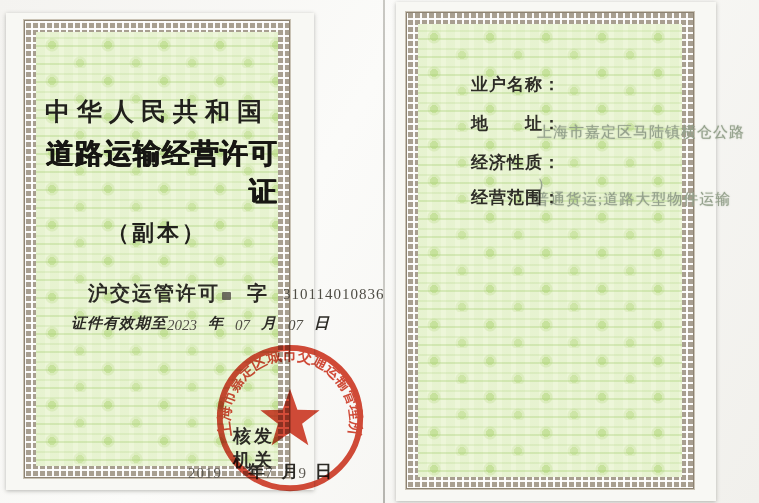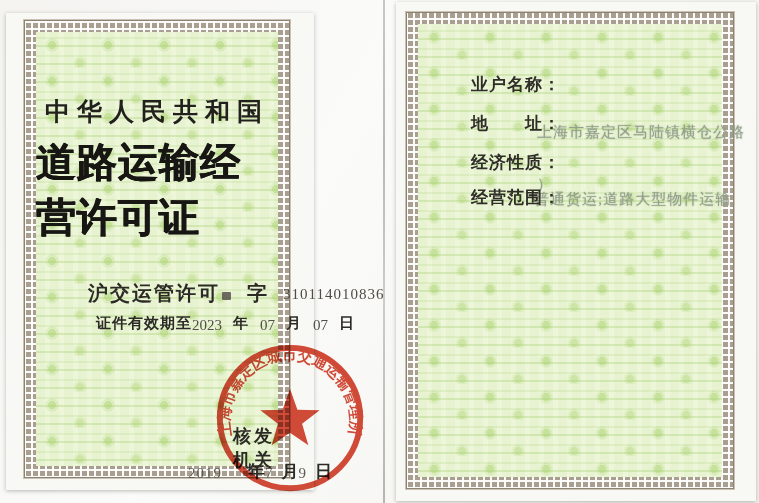--- a/index.html
+++ b/index.html
@@ -1,21 +1,21 @@
 <!DOCTYPE html>
 <html><head>
 <meta charset="utf-8">
 <style>
   html,body{margin:0;padding:0;background:#eceae6;}
   #canvas{position:relative;width:759px;height:503px;background:linear-gradient(120deg,#f4f3f0 0%,#fbfbf9 40%,#f1f0ec 100%);overflow:hidden;font-family:"Liberation Serif",serif;}
 
   
   .page{position:absolute;background:#f8f8f4;box-shadow:0 1px 4px rgba(60,60,55,.35);}
   #page-left{left:6px;top:13px;width:308px;height:477px;}
-  #page-right{left:396px;top:2px;width:360px;height:499px;}
+  #page-right{left:396px;top:2px;width:320px;height:499px;}
 
   
   .band{position:absolute;background-color:#a89f90;
     background-image:
       repeating-linear-gradient(90deg,rgba(255,255,255,.95) 0 2px,rgba(255,255,255,0) 2px 7px),
       repeating-linear-gradient(0deg,rgba(255,255,255,.95) 0 2px,rgba(255,255,255,0) 2px 7px);
     box-shadow:inset 0 0 0 1px #8d8372, 0 0 0 1px #c9c2b4;}
   #page-left .band{left:18px;top:7px;right:24px;bottom:12px;padding:12px;}
   #page-right .band{left:10px;top:10px;right:22px;bottom:12px;padding:12px;}
 
@@ -31,35 +31,35 @@
 
   
   #fold{position:absolute;left:383px;top:0;width:2px;height:503px;
     background:linear-gradient(180deg,#bdbcb6,#a9a8a2 30%,#c2c1bb 60%,#a5a49e);opacity:.8;}
 
   .abs{position:absolute;}
 
   
   .country{left:0;right:0;top:63px;text-align:center;font-size:25px;font-weight:bold;
     letter-spacing:7px;color:#21201c;font-family:"Liberation Serif",serif;}
-  .main-title{left:0;right:0;top:103px;text-align:left;font-size:40px;font-weight:900;
+  .main-title{left:0;right:0;top:103px;text-align:right;font-size:28px;font-weight:900;
     letter-spacing:1px;color:#171613;font-family:"Liberation Sans",sans-serif;
     text-shadow:.6px 0 currentColor,-.6px 0 currentColor;}
   .copy-type{left:0;right:0;top:186px;text-align:center;font-size:22px;font-weight:bold;
     letter-spacing:3px;color:#21201c;}
   .license-row{left:52px;top:248px;font-size:20px;font-weight:bold;color:#2b2a25;
     font-family:"Liberation Sans",sans-serif;letter-spacing:2px;white-space:nowrap;}
   .smudge{display:inline-block;width:9px;height:8px;background:#57544c;border-radius:1px;
     vertical-align:baseline;margin-left:2px;opacity:.85;}
   .zi{margin-left:16px;}
   .lic-num{margin-left:14px;font-family:"Liberation Serif",serif;font-weight:normal;
     font-size:15px;letter-spacing:1px;color:#4e4c44;position:relative;top:-1px;}
   .hao{margin-left:20px;}
-  .validity-row{left:60px;top:282px;font-size:15px;font-weight:bold;color:#2b2a25;
-    font-family:"Liberation Sans",sans-serif;letter-spacing:1px;white-space:nowrap;}
+  .validity-row{left:35px;top:282px;font-size:15px;font-weight:bold;color:#2b2a25;
+    font-family:"Liberation Sans",sans-serif;letter-spacing:1px;white-space:nowrap;font-style:italic;}
   .typed{font-family:"Liberation Serif",serif;font-weight:normal;color:#504e46;
     position:relative;top:2px;letter-spacing:0;}
   .unit-gap{margin-left:11px;}
   .issuer{left:197px;top:392px;font-size:18px;font-weight:bold;letter-spacing:3px;color:#2b2a25;
     font-family:"Liberation Sans",sans-serif;z-index:1;}
   .date-row{left:152px;top:428px;font-size:17px;font-weight:bold;color:#2b2a25;
     font-family:"Liberation Sans",sans-serif;white-space:nowrap;z-index:1;}
   .date-num{font-family:"Liberation Serif",serif;font-weight:normal;font-size:15px;color:#5d5a52;
     position:relative;top:1px;}
   .y2019{letter-spacing:1px;}
@@ -85,20 +85,21 @@
 <div id="canvas">
 
   <div class="page" id="page-left">
     <div class="band">
       <div class="green">
 
         <div class="abs country">中华人民共和国</div>
 
         <div class="abs main-title">道路运输经营许可证</div>
 
+        <div class="abs copy-type">（副本）</div>
 
         <div class="abs license-row">
           <span>沪交运管许可</span><span class="smudge"></span><span class="zi">字</span><span class="lic-num">310114010836</span><span class="hao">号</span>
         </div>
 
         <div class="abs validity-row">
           <span>证件有效期至</span><span class="typed">2023</span><span class="unit-gap">年</span><span class="typed unit-gap">07</span><span class="unit-gap">月</span><span class="typed unit-gap">07</span><span class="unit-gap">日</span>
         </div>
 
         <div class="abs issuer">核发机关</div>

